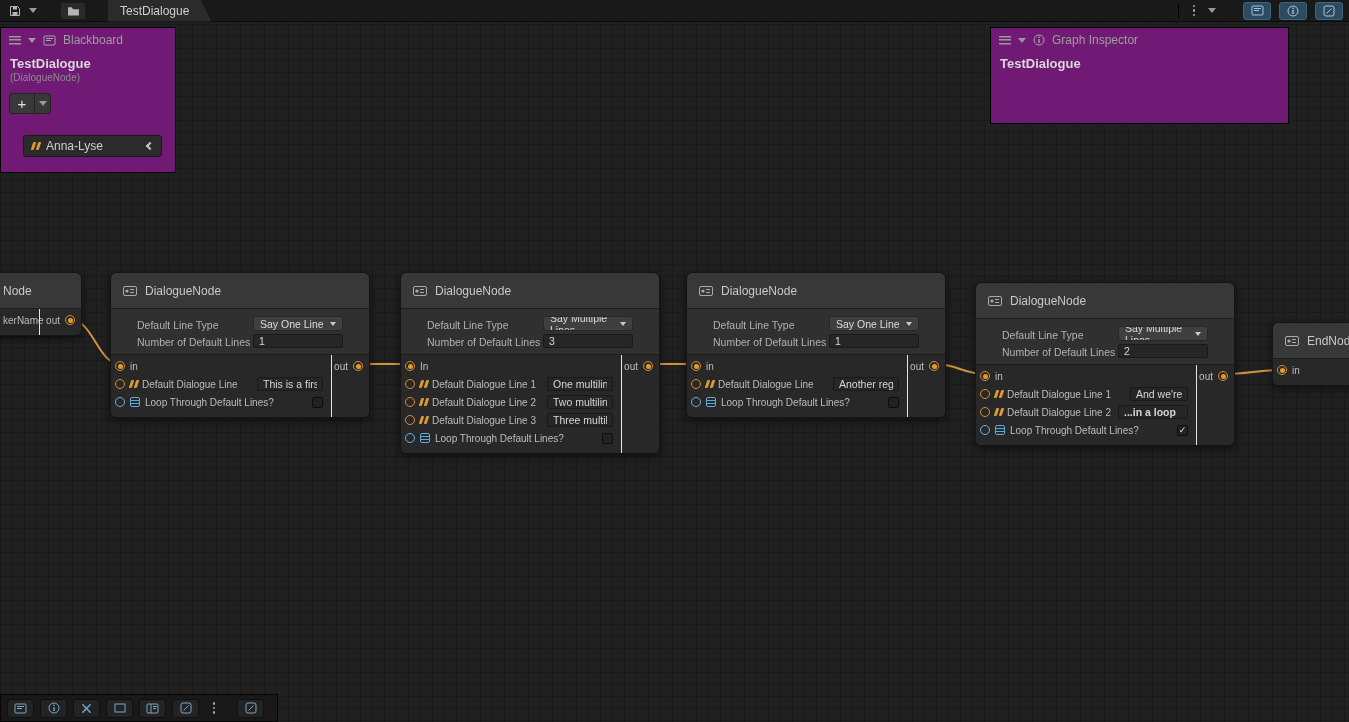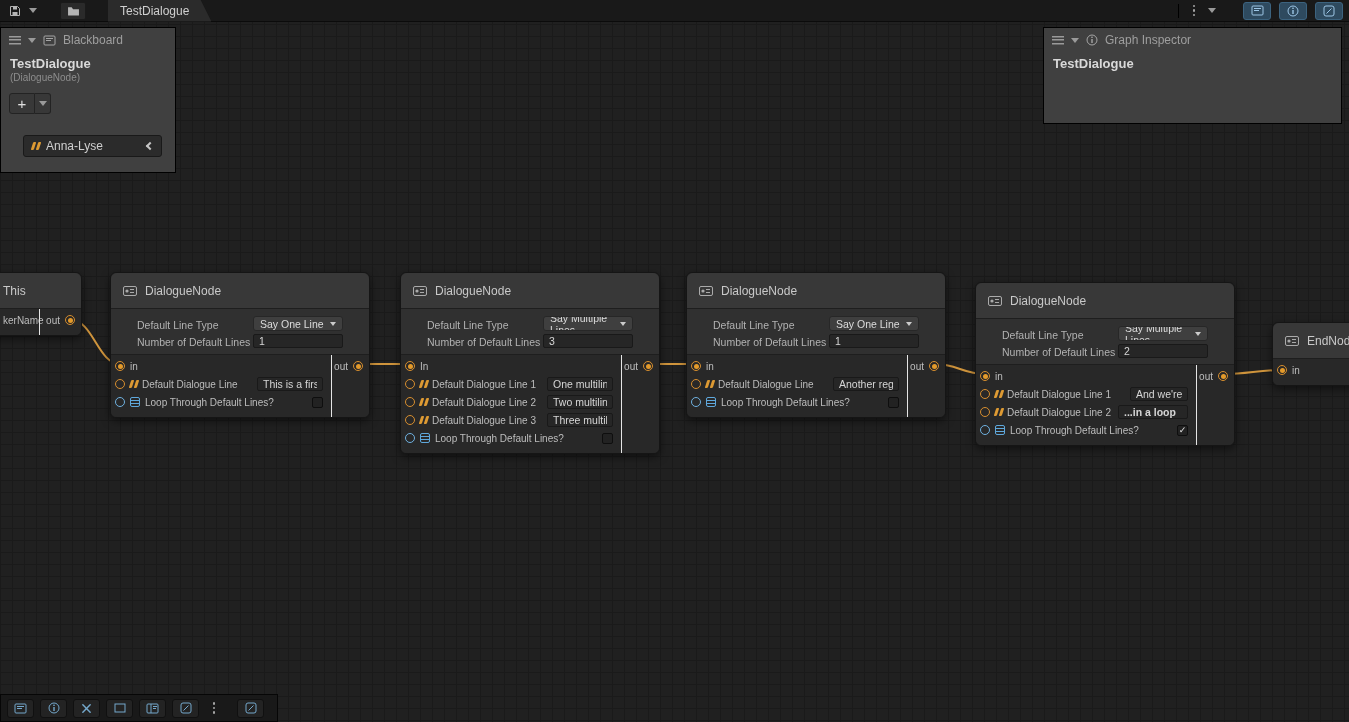--- a/index.html
+++ b/index.html
@@ -29,21 +29,21 @@
   .caret-down { width:0; height:0; border-left:4px solid transparent; border-right:4px solid transparent;
     border-top:5px solid #9a9a9a; }
   .hamburger { width:12px; height:9px; background:
       linear-gradient(#9a9a9a,#9a9a9a) 0 0/12px 1.5px no-repeat,
       linear-gradient(#9a9a9a,#9a9a9a) 0 3.8px/12px 1.5px no-repeat,
       linear-gradient(#9a9a9a,#9a9a9a) 0 7.5px/12px 1.5px no-repeat; }
   .vdots { display:flex; flex-direction:column; gap:2px; }
   .vdots i { width:2.5px; height:2.5px; border-radius:50%; background:#a5a5a5; }
 
   
-  .panel { position:absolute; background:#404040; border:1px solid #000; z-index:60; }
+  .panel { position:absolute; background:#701a75; border:1px solid #000; z-index:60; }
   .panel-header { height:24px; display:flex; align-items:center; gap:7px; padding:0 8px;
     color:#9e9e9e; font-size:12px; }
   .panel-title { color:#d9d9d9; font-size:13px; font-weight:600; padding:4px 9px 0; }
   .panel-sub { color:#8d8d8d; font-size:10px; padding:1px 9px 0; }
   .bb-addrow { display:flex; align-items:center; padding:10px 8px 2px; }
   .bb-add { width:26px; height:21px; background:#383838; border:1px solid #232323; color:#e0e0e0;
     font-size:15px; display:flex; align-items:center; justify-content:center; border-radius:3px 0 0 3px; }
   .bb-add-caret { width:16px; height:21px; background:#383838; border:1px solid #232323; border-left:none;
     display:flex; align-items:center; justify-content:center; border-radius:0 3px 3px 0; }
   .bb-pill { margin:19px 0 0 22px; width:139px; height:22px; background:#2b2b2b; border:1px solid #191919;
@@ -184,37 +184,37 @@
   <div class="bb-pill">
     <span class="quote-icon">
         <i></i>
         <i></i>
       </span>
     <span>Anna-Lyse</span>
     <span class="chev-left"></span>
   </div>
 </div>
 
-<div class="panel" style="left:1043px;top:27px;width:299px;height:97px;">
+<div class="panel" style="left:990px;top:27px;width:299px;height:97px;">
   <div class="panel-header">
     <span class="hamburger"></span>
     <span class="caret-down"></span>
     <svg width="12" height="12" viewBox="0 0 12 12">
       <circle cx="6" cy="6" r="5" fill="none" stroke="#a5a5a5"></circle>
       <rect x="5.3" y="5" width="1.4" height="4" fill="#a5a5a5"></rect>
       <rect x="5.3" y="2.6" width="1.4" height="1.4" fill="#a5a5a5"></rect>
     </svg>
     <span>Graph Inspector</span>
   </div>
   <div class="panel-title">TestDialogue</div>
 </div>
 
 <div class="node" style="left:-120px;top:272px;width:202px;">
   <div class="node-title" style="padding-left:122px;">
-    <span>This</span>
+    <span>Node</span>
   </div>
   <div class="node-body">
     <div class="node-left" style="padding-left:118px;">
       <div class="port-row">
         <span class="port-label">kerName</span>
       </div>
     </div>
     <div class="node-right" style="width:42px;">
       <div class="port-row">
         <span class="port-label">out</span>

